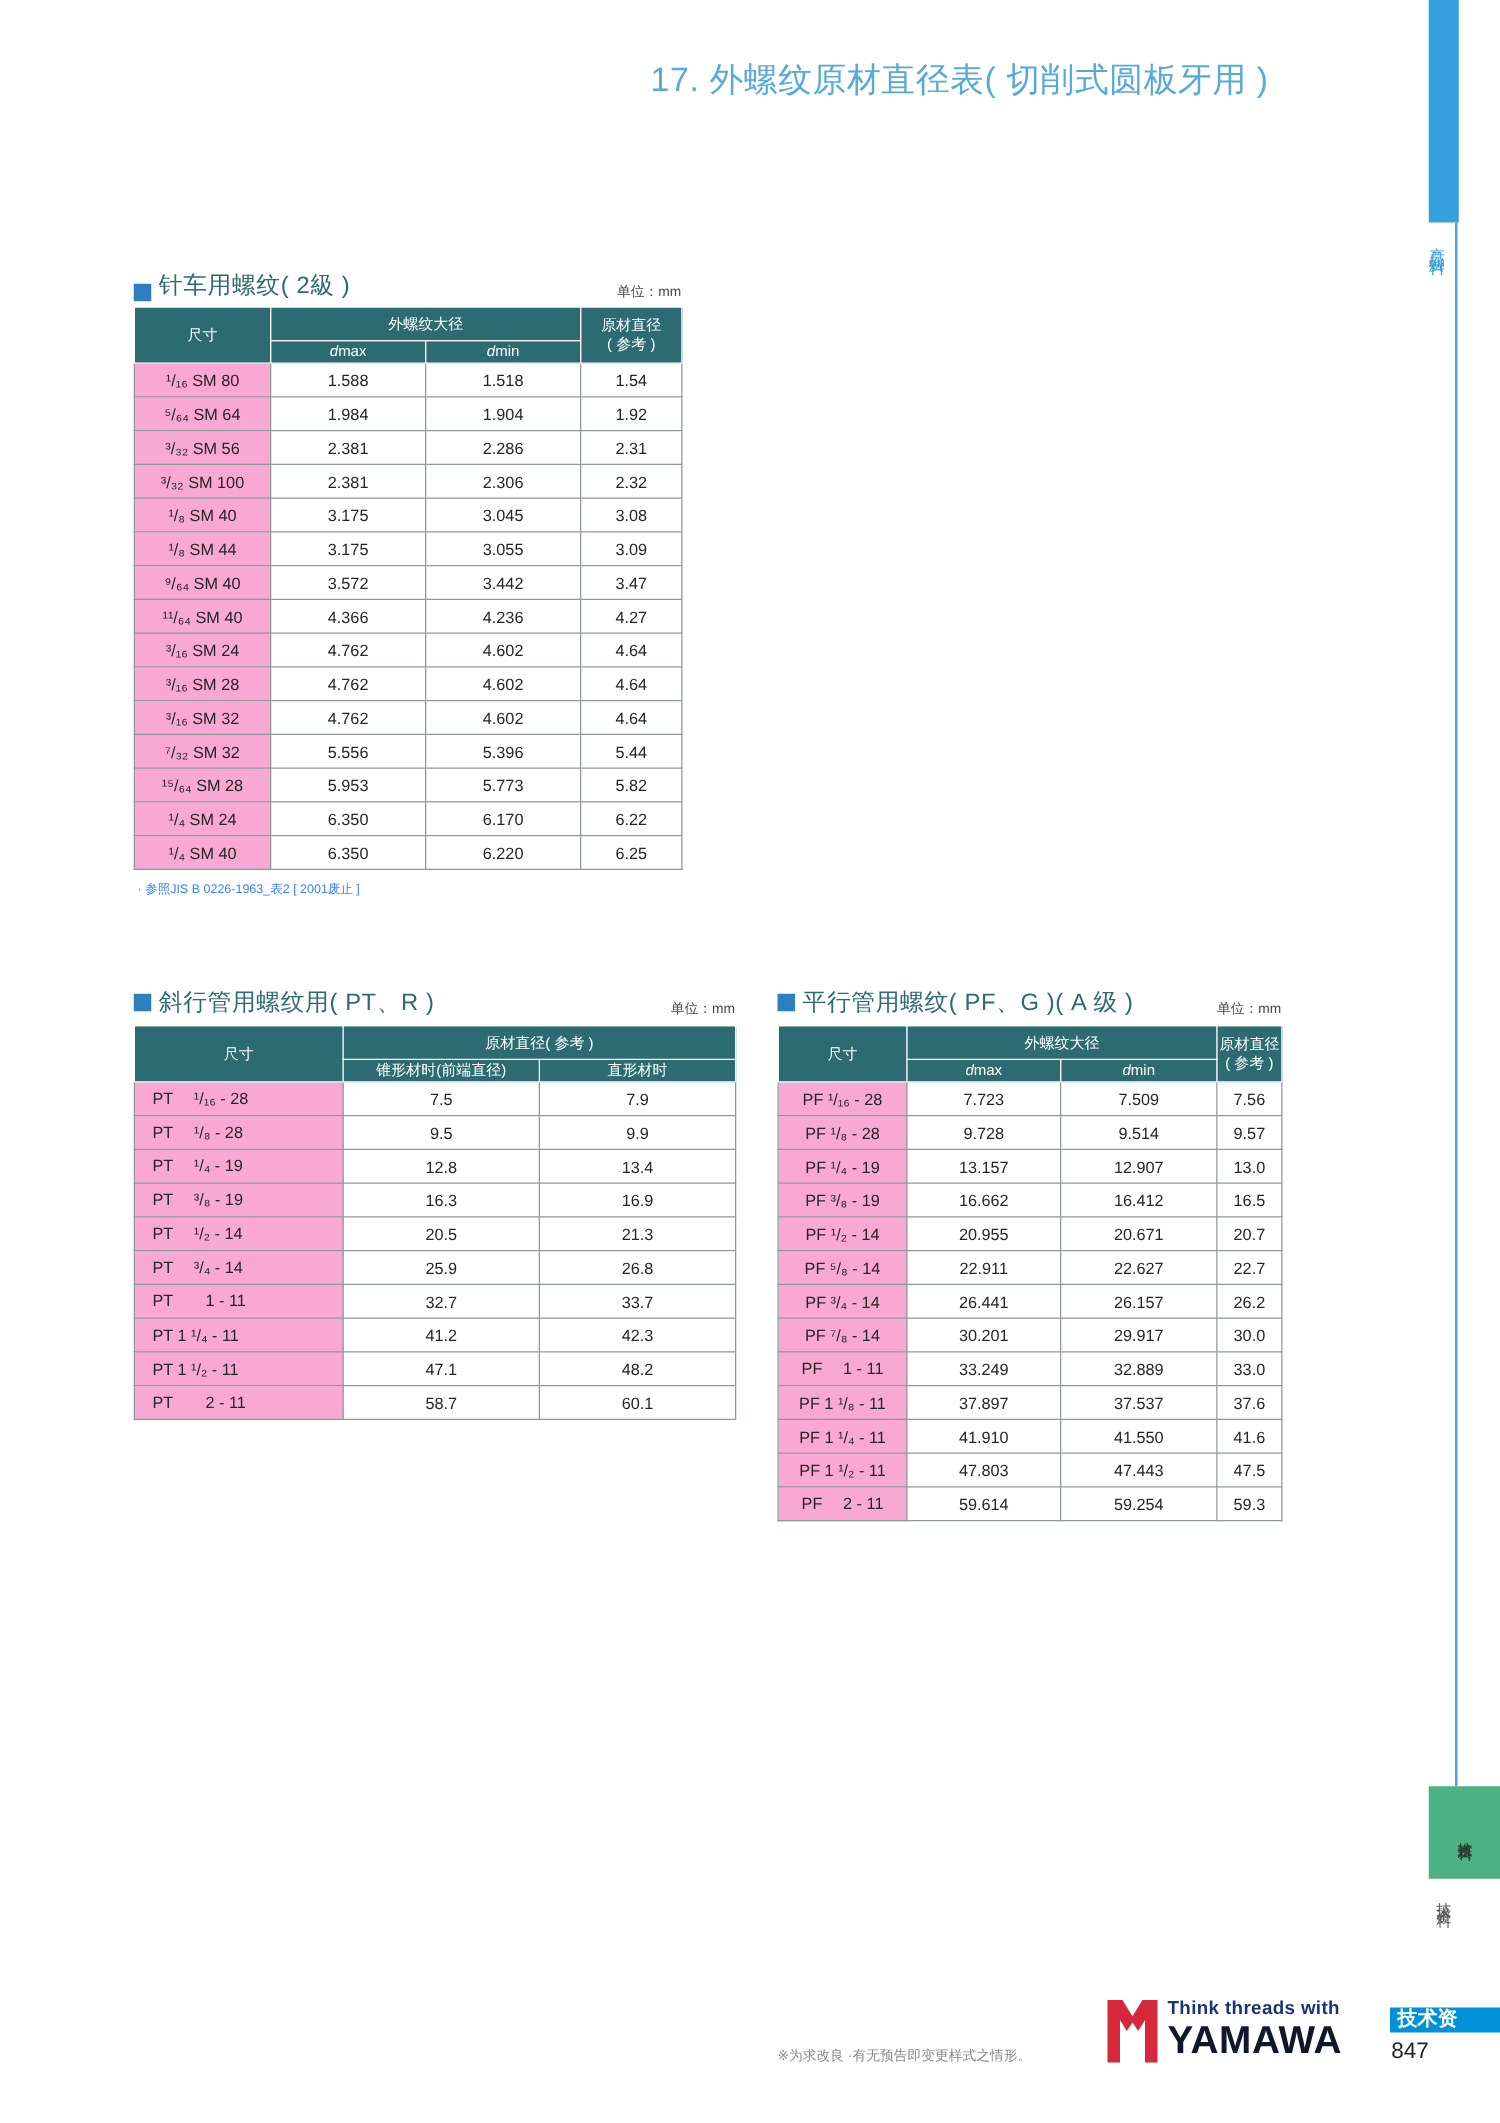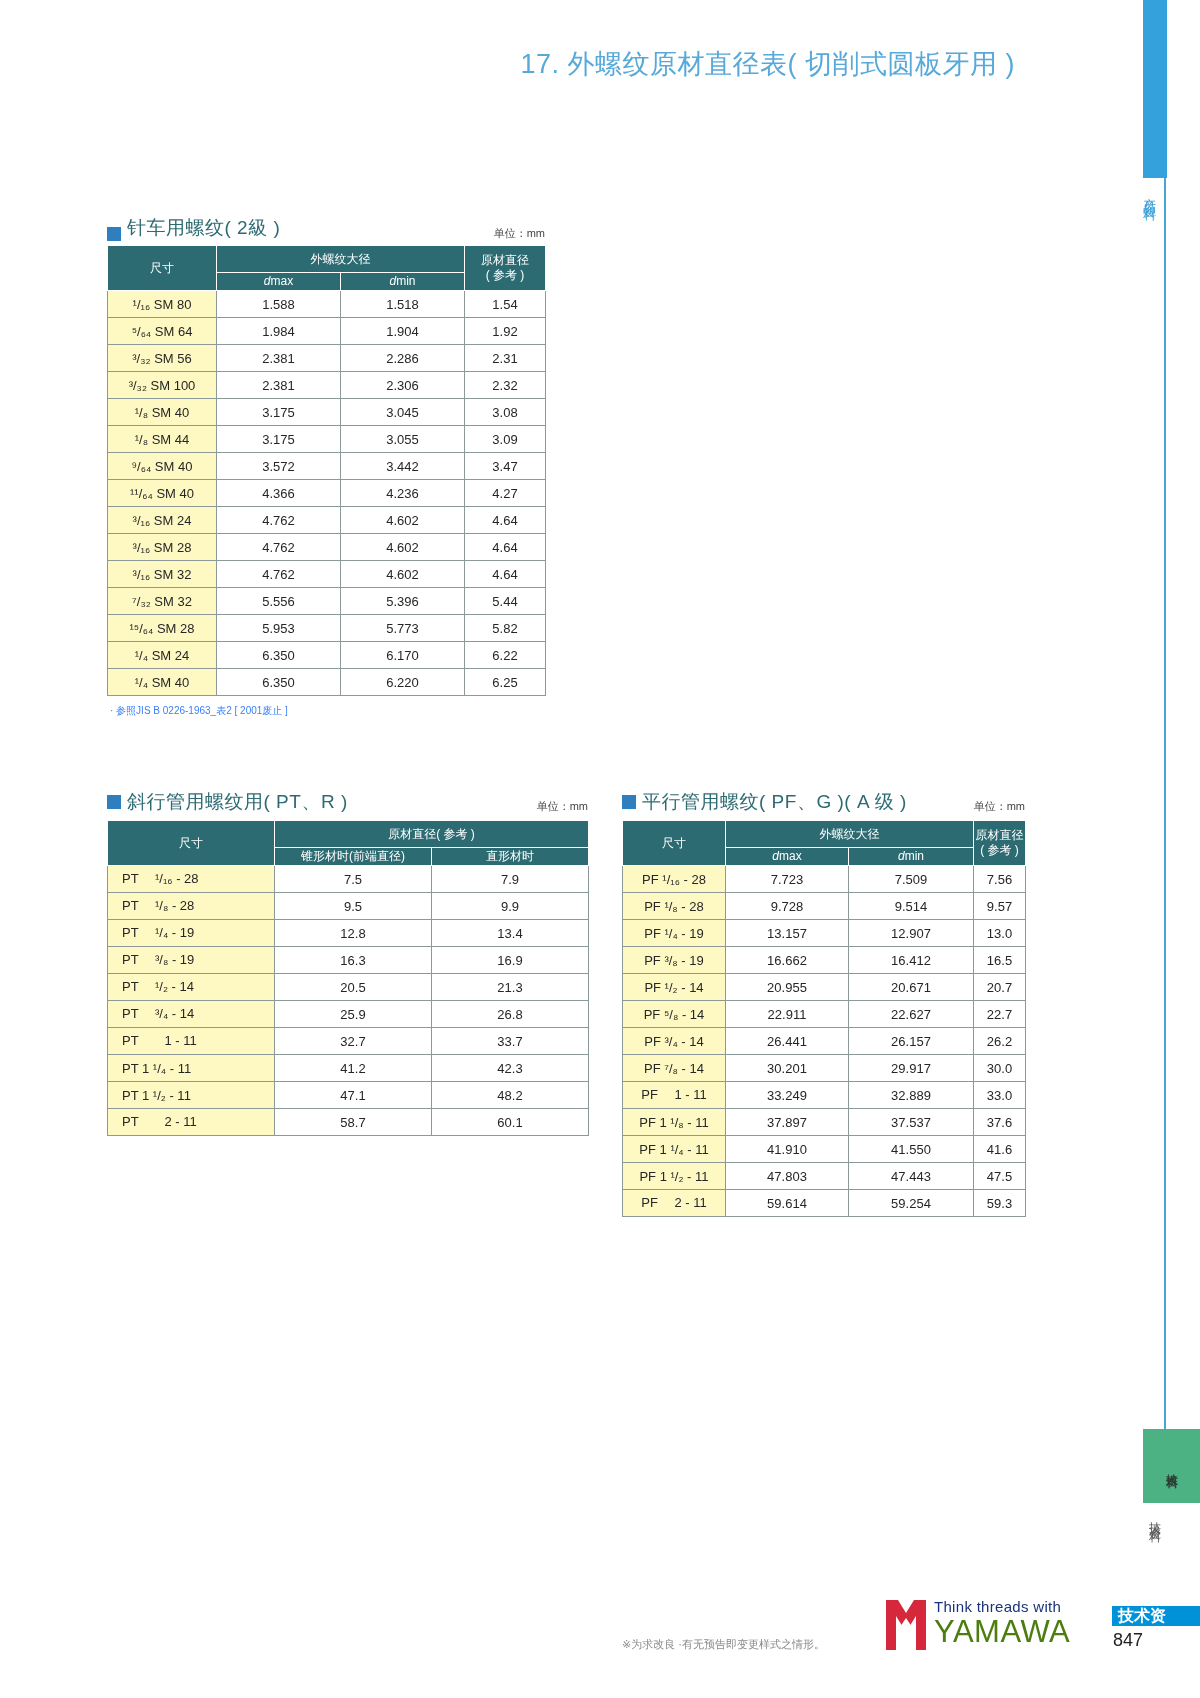--- a/index.html
+++ b/index.html
@@ -28,21 +28,21 @@
   table.dt th{
     background:#2c6b72;color:#fff;font-weight:normal;
     border:1px solid #ffffff;font-size:12px;padding:0;line-height:1.25;
   }
   table.dt .hr1 th{height:26px;}
   table.dt .hr2 th{height:17px;font-size:12px;}
   table.dt td{
     border:1px solid #8d9899;font-size:13px;text-align:center;color:#262626;
     height:26px;padding:0;background:#fff;
   }
-  table.dt td.lbl{background:#fef9c3;}
+  table.dt td.lbl{background:#f9a8d4;}
   .it{font-style:italic;}
   .twoline{font-size:11px;line-height:1.3;}
   #pt-block table.dt td.lbl{text-align:left;padding-left:14px;}
   .footnote{font-size:10px;color:#3b82f6;}
 
   
   .side-bar-top{left:1143px;top:0;width:24px;height:178px;background:#35a1dc;}
   .side-rule{left:1164px;top:178px;width:2px;height:1251px;background:#49a5d3;}
   .v-text{
     writing-mode:vertical-rl;text-orientation:upright;white-space:nowrap;
@@ -52,22 +52,22 @@
     left:1143px;top:1429px;width:57px;height:74px;background:#4cb183;
     display:flex;align-items:center;justify-content:center;
   }
   .green-box-label{font-size:12px;color:#2c3b33;letter-spacing:1px;}
   .side-label-tech{left:1146px;top:1512px;font-size:12px;color:#5a5a5a;letter-spacing:3px;}
 
   
   .disclaimer{left:622px;top:1637px;width:258px;text-align:left;font-size:11px;color:#8a8a8a;}
   .logo-wrap{left:884px;top:1599px;display:flex;align-items:flex-start;}
   .logo-text{margin-left:6px;}
-  .logo-tagline{font-size:15px;color:#1b3478;font-weight:400;letter-spacing:0.3px;line-height:1;}
-  .logo-name{font-size:31px;color:#4d7c0f;font-weight:normal;line-height:1;margin-top:2px;letter-spacing:0.5px;}
+  .logo-tagline{font-size:15px;color:#1b3478;font-weight:700;letter-spacing:0.3px;line-height:1;}
+  .logo-name{font-size:31px;color:#0f172a;font-weight:bold;line-height:1;margin-top:2px;letter-spacing:0.5px;}
   .tech-badge{
     left:1112px;top:1606px;width:88px;height:20px;background:#0092d8;
     color:#fff;font-size:16px;font-weight:bold;line-height:20px;padding-left:6px;box-sizing:border-box;
   }
   .page-number{left:1113px;top:1630px;font-size:18px;color:#222;}
 </style>
 </head>
 <body>
 
 <div class="abs page-title" style="top:46px;right:185px;">17. 外螺纹原材直径表( 切削式圆板牙用 )</div>

